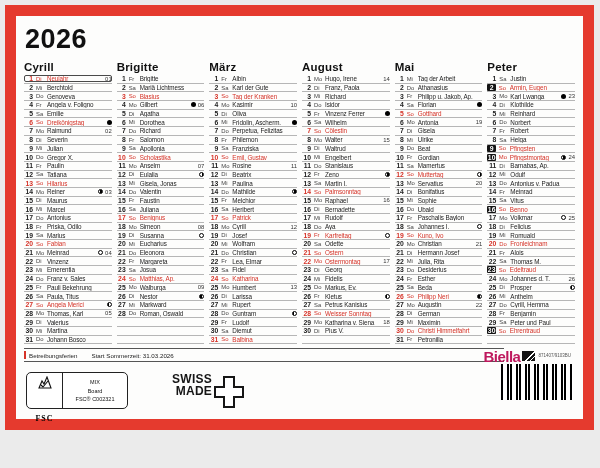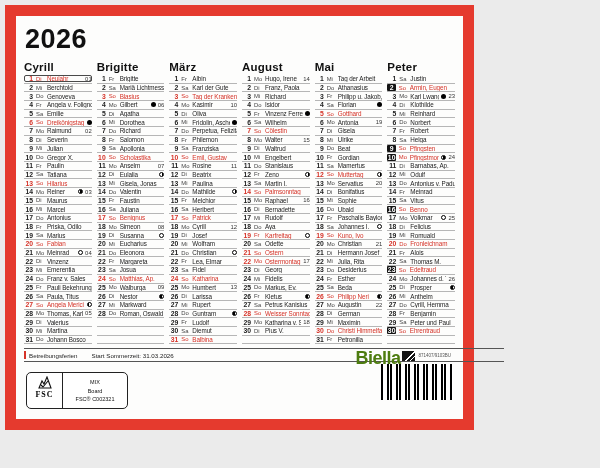--- a/index.html
+++ b/index.html
@@ -1,18 +1,18 @@
 <!DOCTYPE html>
 <html><head>
 <meta charset="utf-8">
 <style>
   * { margin:0; padding:0; box-sizing:border-box; }
   html,body { width:600px; height:468px; background:#ebebeb; font-family:"Liberation Sans", sans-serif; }
   #card {
-    position:absolute; left:5px; top:5px; width:469px; height:425px;
+    position:absolute; left:5px; top:5px; width:589px; height:425px;
     background:#fdfdfc; border:11px solid #e53a2e;
   }
   #inner { position:absolute; inset:0; padding:6px 8px 0 8px; }
   .year { font-size:27px; font-weight:bold; color:#111; letter-spacing:.5px; margin:2px 0 6px 1px; }
   #months { display:flex; gap:5px; }
   .month { flex:1 1 0; min-width:0; }
   .mtitle { font-size:11.5px; font-weight:bold; color:#111; margin-bottom:2px; letter-spacing:.2px; }
   .day-row {
     display:flex; align-items:center; height:8.7px;
     border-bottom:1px solid rgba(0,0,0,.28);
@@ -42,27 +42,27 @@
   .redbar { width:2px; height:8px; background:#d53227; margin-right:3px; }
   .fs1 { margin-right:14px; }
   
   #logos { position:relative; height:60px; }
   #fscbox {
     position:absolute; left:2px; top:10px; width:102px; height:37px;
     border:1px solid #222; border-radius:5px; display:flex; align-items:center; background:#fff;
   }
   .fsc-left { width:36px; text-align:center; border-right:1px solid #222; height:100%; padding-top:3px; }
   .fsc-left svg { display:block; margin:0 auto; }
-  .fsc-word { font-family:"Liberation Serif", serif; font-weight:bold; font-size:8px; letter-spacing:1px; }
+  .fsc-word { font-family:"Liberation Serif", serif; font-weight:bold; font-size:8px; letter-spacing:1px;margin-top:24px; }
   .fsc-right { flex:1; text-align:center; font-size:5.5px; line-height:1.5; color:#111; }
   #swiss { position:absolute; left:148px; top:12px; display:flex; align-items:flex-start; }
   .swiss-txt { font-size:12px; font-weight:bold; line-height:.95; text-align:right; color:#161616; letter-spacing:.3px; }
   #swiss svg { margin-left:2px; margin-top:2px; }
   #biella { position:absolute; right:2px; top:-16px; display:flex; align-items:flex-start; }
-  .biella-word { font-size:18px; font-weight:800; color:#4d7c0f; letter-spacing:-.5px; }
+  .biella-word { font-size:15px; font-weight:800; color:#be185d; letter-spacing:-.5px; }
   .biella-mark { width:13px; height:10px; margin:3px 0 0 2px;
     background:linear-gradient(135deg,#141414 0 55%,#fff 55% 62%,#141414 62% 75%,#fff 75% 82%,#141414 82%); }
   .biella-code { font-size:4.5px; color:#555; margin:5px 0 0 3px; }
   #barcode-wrap { position:absolute; right:2px; top:2px; width:72px; text-align:center; }
   .bars { height:36px; width:72px;
     background:repeating-linear-gradient(90deg,#000 0 1.6px,#fff 1.6px 2.8px,#000 2.8px 3.4px,#fff 3.4px 5.8px,#000 5.8px 8px,#fff 8px 9px); }
   .bdigits { font-size:7px; letter-spacing:1.2px; color:#000; margin-top:1px; font-family:"DejaVu Sans Mono", monospace; }
 </style>
 </head>
 <body>
@@ -1067,20 +1067,29 @@
           </svg>
           <div class="fsc-word">FSC</div>
         </div>
         <div class="fsc-right">
           <div>MIX</div>
           <div>Board</div>
           <div>FSC® C002321</div>
         </div>
       </div>
 
+      <div id="swiss">
+        <div class="swiss-txt">
+          <div>SWISS</div>
+          <div>MADE</div>
+        </div>
+        <svg width="30" height="32" viewBox="0 0 30 32">
+          <path d="M10 1 H20 V11 H29 V21 H20 V31 H10 V21 H1 V11 H10 Z" fill="#fff" stroke="#161616" stroke-width="2"></path>
+        </svg>
+      </div>
 
       <div id="barcode-wrap">
         <div id="biella">
           <span class="biella-word">Biella</span>
           <span class="biella-mark"></span>
           <span class="biella-code">871407/9103BU</span>
         </div>
         <div class="bars"></div>
       </div>
     </div>

